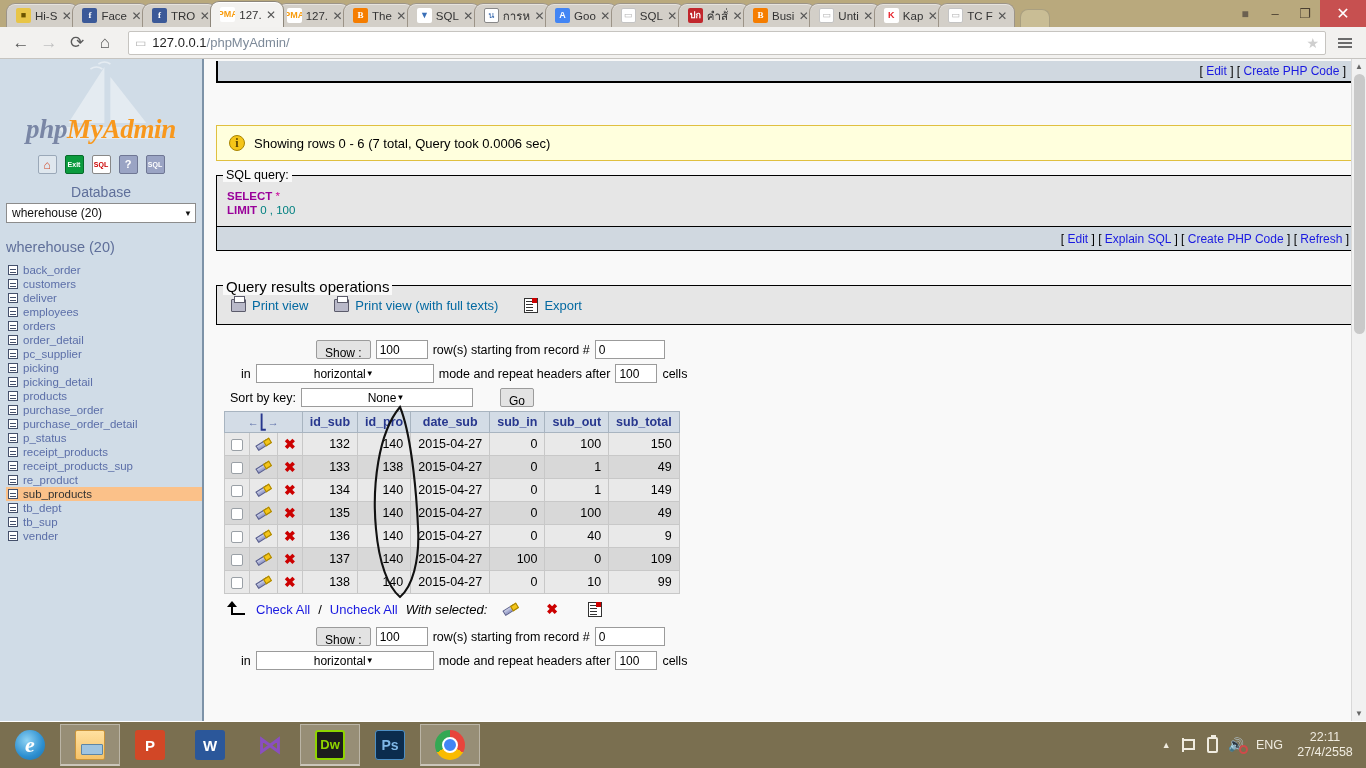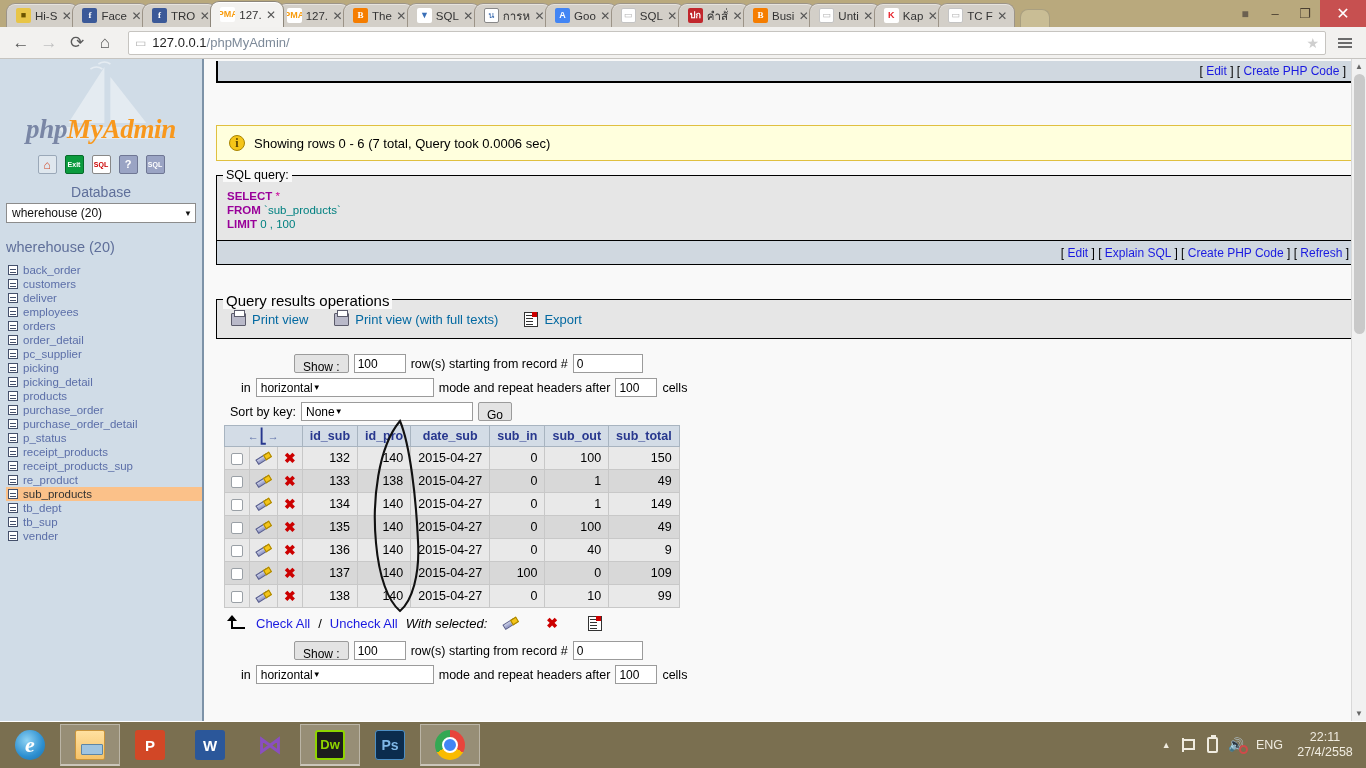--- a/index.html
+++ b/index.html
@@ -431,20 +431,21 @@
   .ctrlrow.indent3 { padding-left: 14px; }
   .btn {
     background: #e3e3e3;
     border: 1px solid #9b9b9b;
     border-radius: 2px;
     font-size: 12px;
     padding: 5px 8px;
     color: #000;
     height: 19px;
     line-height: 15px;
+    margin-left: 22px;
   }
   .inp {
     background: #fff;
     border: 1px solid #9b9b9b;
     height: 19px;
     font-size: 12px;
     padding: 0 3px;
     color: #000;
     display: flex;
     align-items: center;
@@ -454,21 +455,21 @@
   .inp.w42 { width: 42px; }
   .sel {
     background: #fff;
     border: 1px solid #9b9b9b;
     height: 19px;
     font-size: 12px;
     padding: 0 6px 0 4px;
     color: #000;
     display: flex;
     align-items: center;
-    justify-content: flex-start;
+    justify-content: center;
   }
   .sel.w178 { width: 178px; }
   .sel.w172 { width: 172px; }
   .sel .arrow { font-size: 8px; }
 
   
   .dtwrap { padding-left: 8px; }
   table.dt { border-collapse: collapse; font-size: 12.5px; }
   table.dt th {
     background: #d3dce6;
@@ -903,22 +904,20 @@
         <div class="notice">
           <span class="info-icon">i</span>
           <span>Showing rows 0 - 6 (7 total, Query took 0.0006 sec)</span>
         </div>
 
         <div class="sqlbox">
           <span class="legend">SQL query:</span>
           <div class="sqlcode">
             <div><span class="kw">SELECT</span>
               <span class="star-op">*</span></div>
-            <div><span class="kw">FROM</span>
-              <span class="tblname">`sub_products`</span></div>
             <div><span class="kw">LIMIT</span>
               <span class="num">0 , 100</span></div>
           </div>
           <div class="sqlfoot">
             <span class="brackets">[
               <a href="#">Edit</a>
               ] [ <a href="#">Explain SQL</a>
               ] [ <a href="#">Create PHP Code</a>
               ] [ <a href="#">Refresh</a> ]
             </span>

